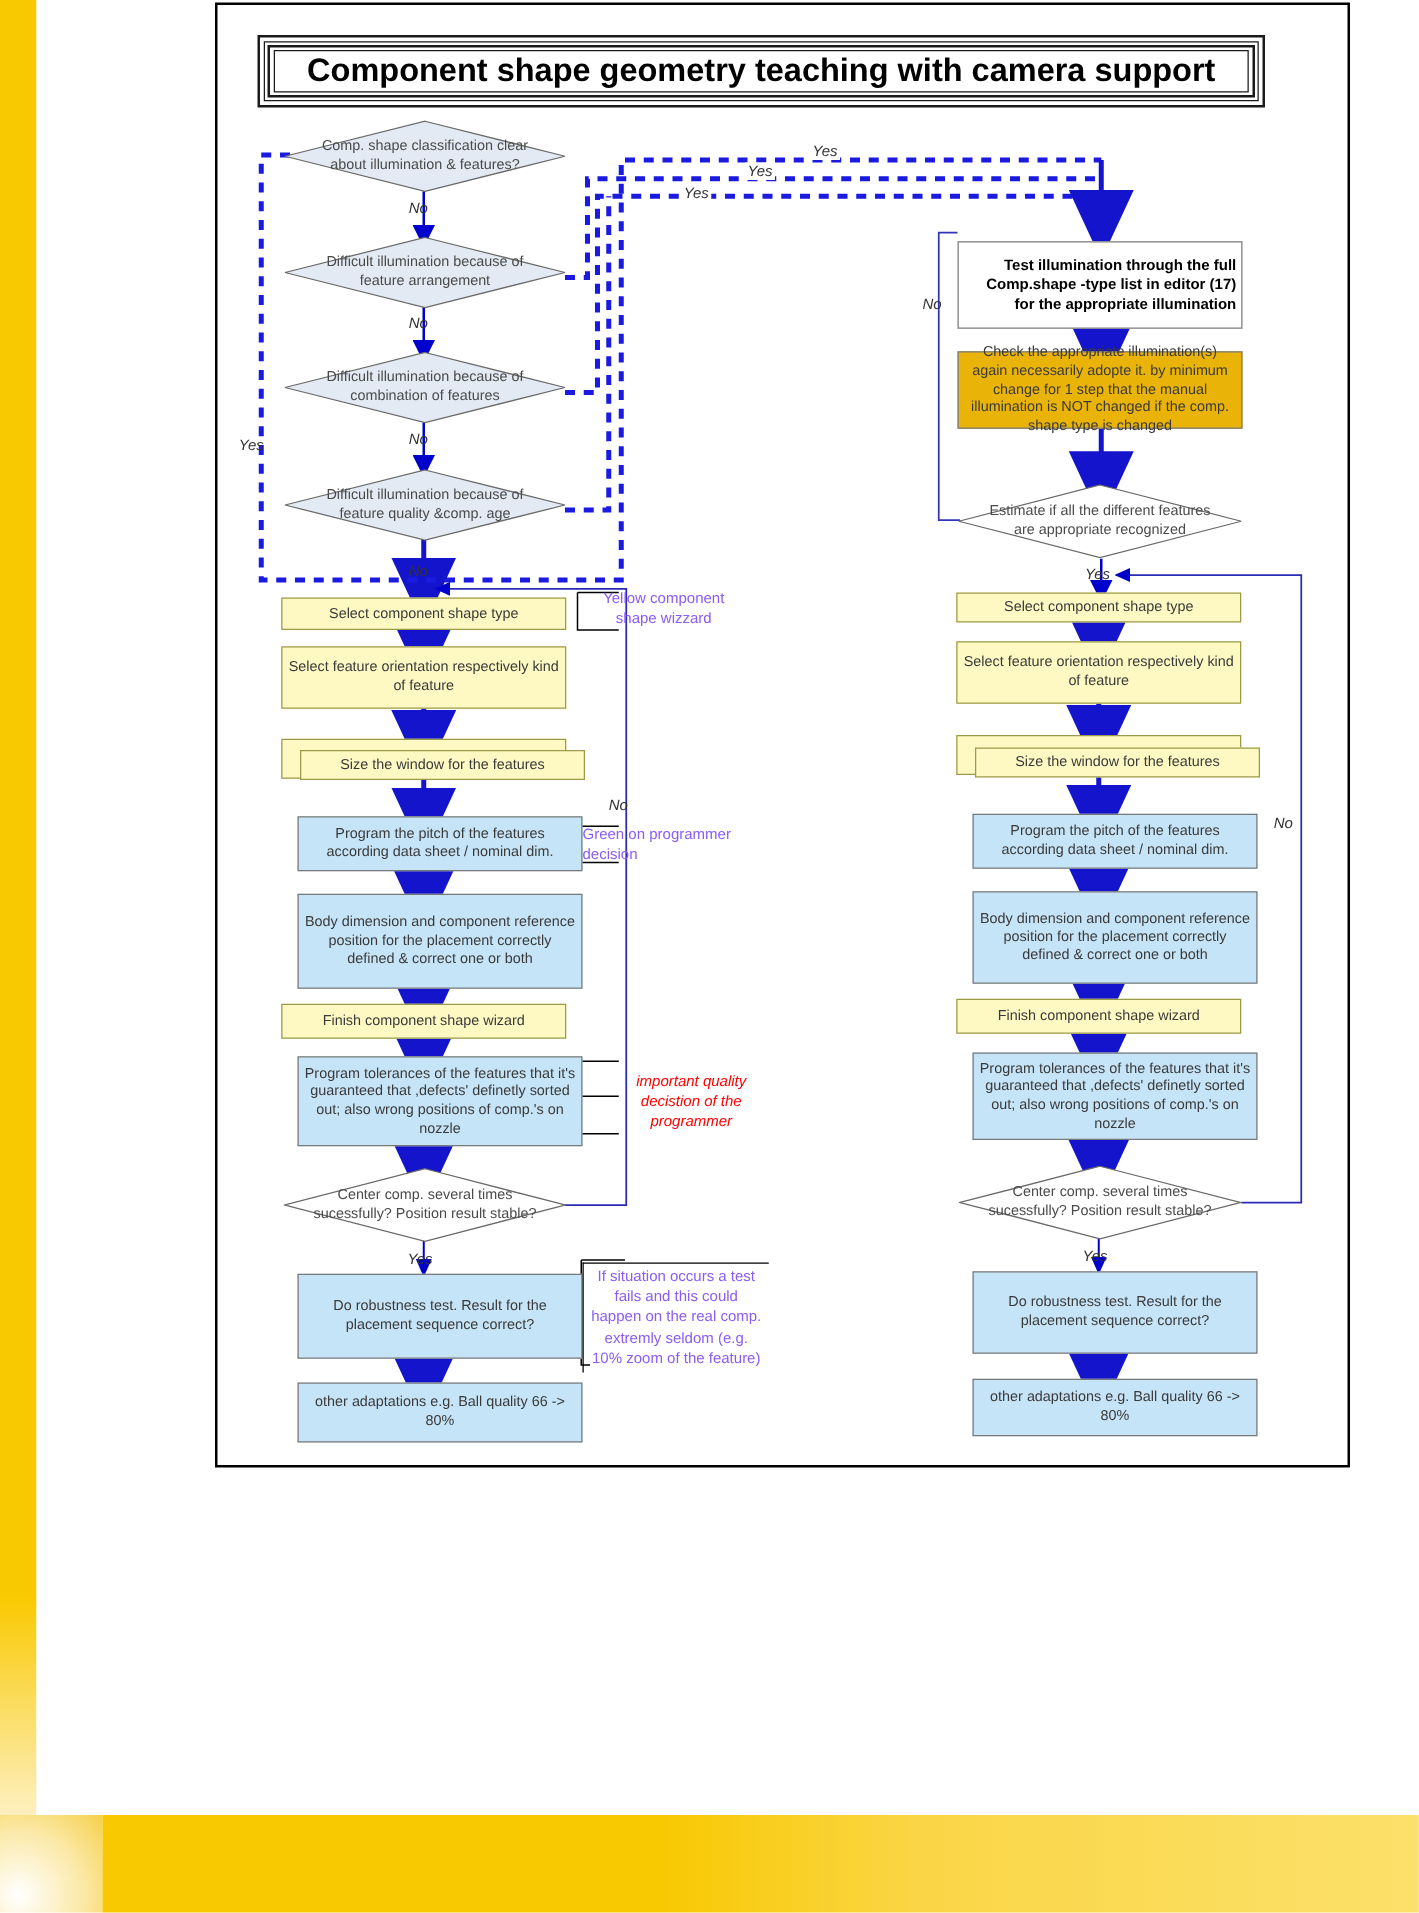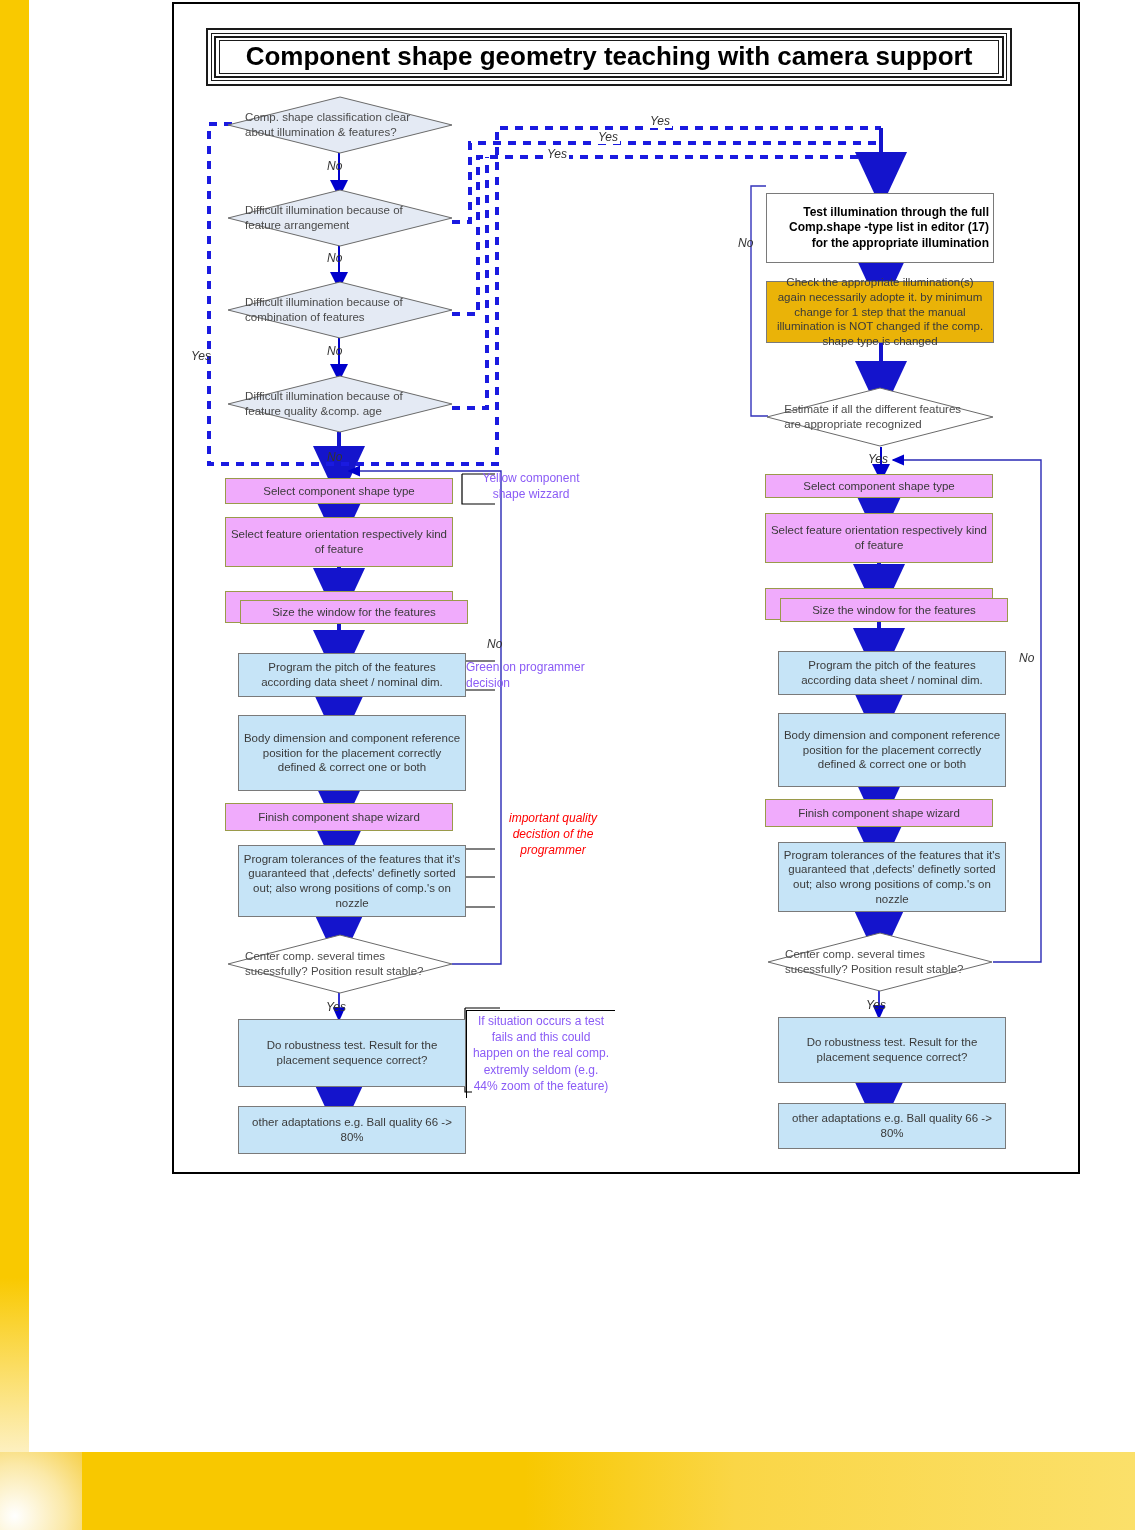--- a/index.html
+++ b/index.html
@@ -27,29 +27,29 @@
   #title-banner:after{content:"";position:absolute;left:6px;top:6px;right:6px;bottom:6px;
     border:2px solid #1a1a1a;}
   #title-banner .inner{position:absolute;left:11px;top:10px;right:11px;bottom:10px;
     border:1px solid #1a1a1a;display:flex;align-items:flex-start;justify-content:center;}
   #title-text{font-size:26px;font-weight:bold;color:#000;letter-spacing:0px;white-space:nowrap;}
 
   
   .node{position:absolute;box-sizing:border-box;display:flex;align-items:center;
         justify-content:center;text-align:center;}
   .boxnode{border:1px solid #7a7a7a;padding:2px 4px;}
-  .yellow{background:#f0abfc;border-color:#9a9a4a;}
+  .yellow{background:#fef9c3;border-color:#9a9a4a;}
   .blue{background:#c6e4f7;border-color:#7a7a7a;margin-left:13px;}
   .boxnode .t{font-size:11.5px;color:#3a3a3a;line-height:1.28;}
   .boxnode.bold .t{color:#000;font-weight:bold;font-size:12px;}
 
   .diamond{position:absolute;}
   .diamond svg{position:absolute;left:0;top:0;}
   .diamond .t{position:absolute;left:8%;top:50%;transform:translateY(-50%);
-     width:84%;text-align:left;font-size:11.5px;color:#4a4a4a;line-height:1.3;}
+     width:84%;text-align:center;font-size:11.5px;color:#4a4a4a;line-height:1.3;}
 
   .lbl{position:absolute;font-size:12px;color:#333;white-space:nowrap;font-style:italic;}
   .lbl.red{color:#ff0000;text-align:center;line-height:1.35;}
   .note{position:absolute;font-size:12px;color:#8b5cf6;line-height:1.35;text-align:center;}
 
   svg.layer{position:absolute;left:0;top:0;width:1135px;height:1530px;
             pointer-events:none;overflow:visible;}
 </style>
 </head>
 <body>
@@ -278,15 +278,15 @@
   <div class="t">Do robustness test. Result for the placement sequence correct?</div>
   </div>
 
 <div class="node boxnode blue" style="left:765px;top:1103px;width:228px;height:46px;">
   <div class="t">other adaptations e.g. Ball quality 66 -&gt; 80%</div>
   </div>
 
 <div class="note" style="left:470px;top:470px;width:122px;">Yellow component shape       wizzard</div>
 <div class="lbl" style="left:487px;top:637px;">No</div>
 <div class="note" style="left:466px;top:659px;width:130px;text-align:left;">Green  on programmer decision</div>
-<div class="note lbl red" style="left:502px;top:810px;width:102px;white-space:normal;">important quality decistion of the programmer</div>
-<div class="note" style="left:466px;top:1010px;width:142px;border-left:1px solid #000;border-top:1px solid #000;padding:2px 3px 4px 3px;">If situation occurs a test fails and this could happen on the real comp. extremly seldom  (e.g. 44% zoom of the feature)</div>
+<div class="note lbl red" style="left:502px;top:857px;width:102px;white-space:normal;">important quality decistion of the programmer</div>
+<div class="note" style="left:466px;top:1010px;width:142px;border-left:1px solid #000;border-top:1px solid #000;padding:2px 3px 4px 3px;">If situation occurs a test fails and this could happen on the real comp. extremly seldom  (e.g. 10% zoom of the feature)</div>
 <div class="lbl" style="left:1019px;top:651px;">No</div>
 
 </body></html>

